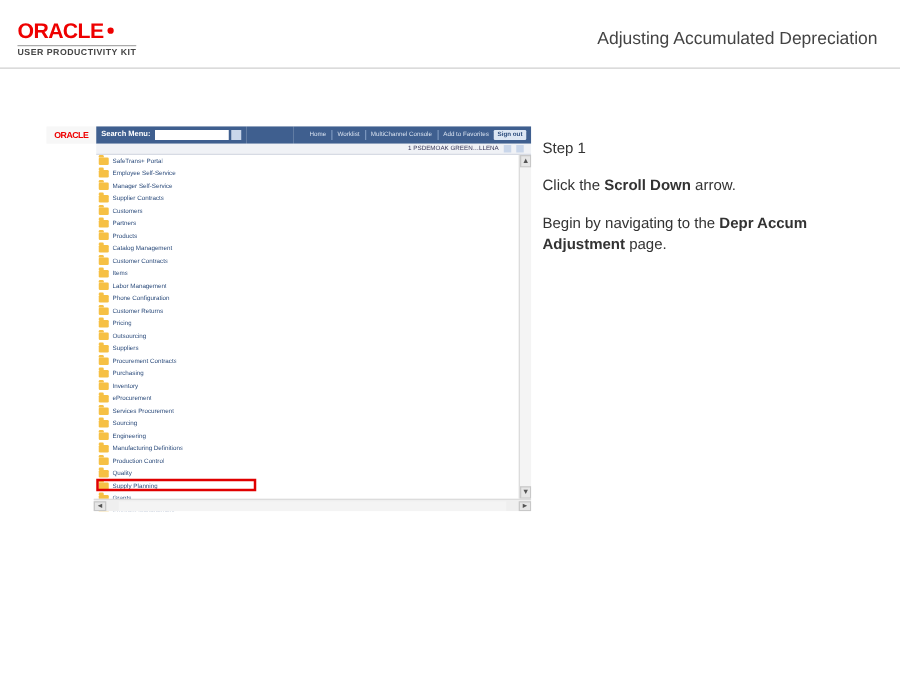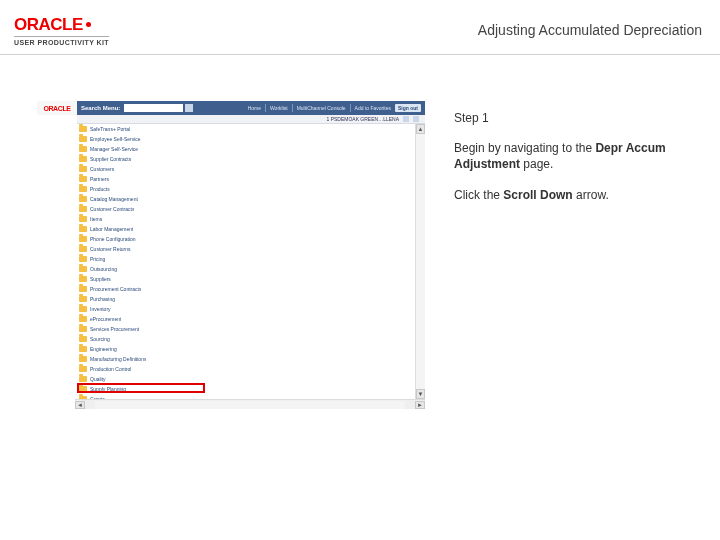--- a/index.html
+++ b/index.html
@@ -10,21 +10,21 @@
   .header { position: absolute; top: 0; left: 0; right: 0; height: 54px; display: flex; align-items: center; justify-content: space-between; padding: 6px 14px 0 14px; }
   .brand { display: flex; flex-direction: column; }
   .brand-row { display: flex; align-items: center; gap: 2px; }
   .oracle-word { color: #e00; font-weight: 900; font-size: 17px; letter-spacing: -0.5px; font-family: Arial, sans-serif; }
   .oracle-dot { width: 5px; height: 5px; border-radius: 50%; background: #e00; margin-left: 1px; }
   .brand-sub { color: #444; font-size: 7px; letter-spacing: 0.4px; margin-top: 1px; border-top: 1px solid #aaa; padding-top: 2px; font-weight: 600; }
   .title { color: #444; font-size: 14px; padding-right: 4px; text-align: right; }
   .hr { position: absolute; top: 54px; left: 0; right: 0; height: 1px; background: #d0d0d0; }
 
   
-  .body { position: absolute; top: 100px; left: 36px; right: 16px; bottom: 20px; display: flex; gap: 24px; }
+  .body { position: absolute; top: 100px; left: 36px; right: 16px; bottom: 20px; display: flex; gap: 4px; }
   .left { width: 390px; height: 310px; border: 1px solid #fff; position: relative; overflow: hidden; background: #fff; }
   .right { flex: 1; padding: 10px 6px 0 4px; }
 
   
   .ss { position: absolute; inset: 0; }
   .ss-top { position: absolute; top: 0; left: 0; right: 0; height: 14px; display: flex; }
   .ss-logo { width: 40px; height: 14px; background: #f7f7f7; display: flex; align-items: center; justify-content: center; }
   .ss-logo span { color: #e00; font-weight: 900; font-size: 7px; letter-spacing: -0.4px; }
   .ss-search { flex: 0 0 120px; height: 14px; background: #3f5f8f; display: flex; align-items: center; padding: 0 4px; }
   .ss-search-label { color: #fff; font-size: 6px; font-weight: 600; }
@@ -235,20 +235,20 @@
           <div class="arrow">►</div>
         </div>
 
         <div class="highlight"></div>
       </div>
     </div>
 
     <div class="right">
       <p>Step 1</p>
       <p>
-        <span>Begin by navigating to the </span><strong>Depr Accum Adjustment</strong><span> page.</span>
+        <span>Click the </span><strong>Scroll Down</strong><span> arrow.</span>
       </p>
       <p>
-        <span>Click the </span><strong>Scroll Down</strong><span> arrow.</span>
+        <span>Begin by navigating to the </span><strong>Depr Accum Adjustment</strong><span> page.</span>
       </p>
     </div>
   </div>
 </div>
 
 </body></html>

